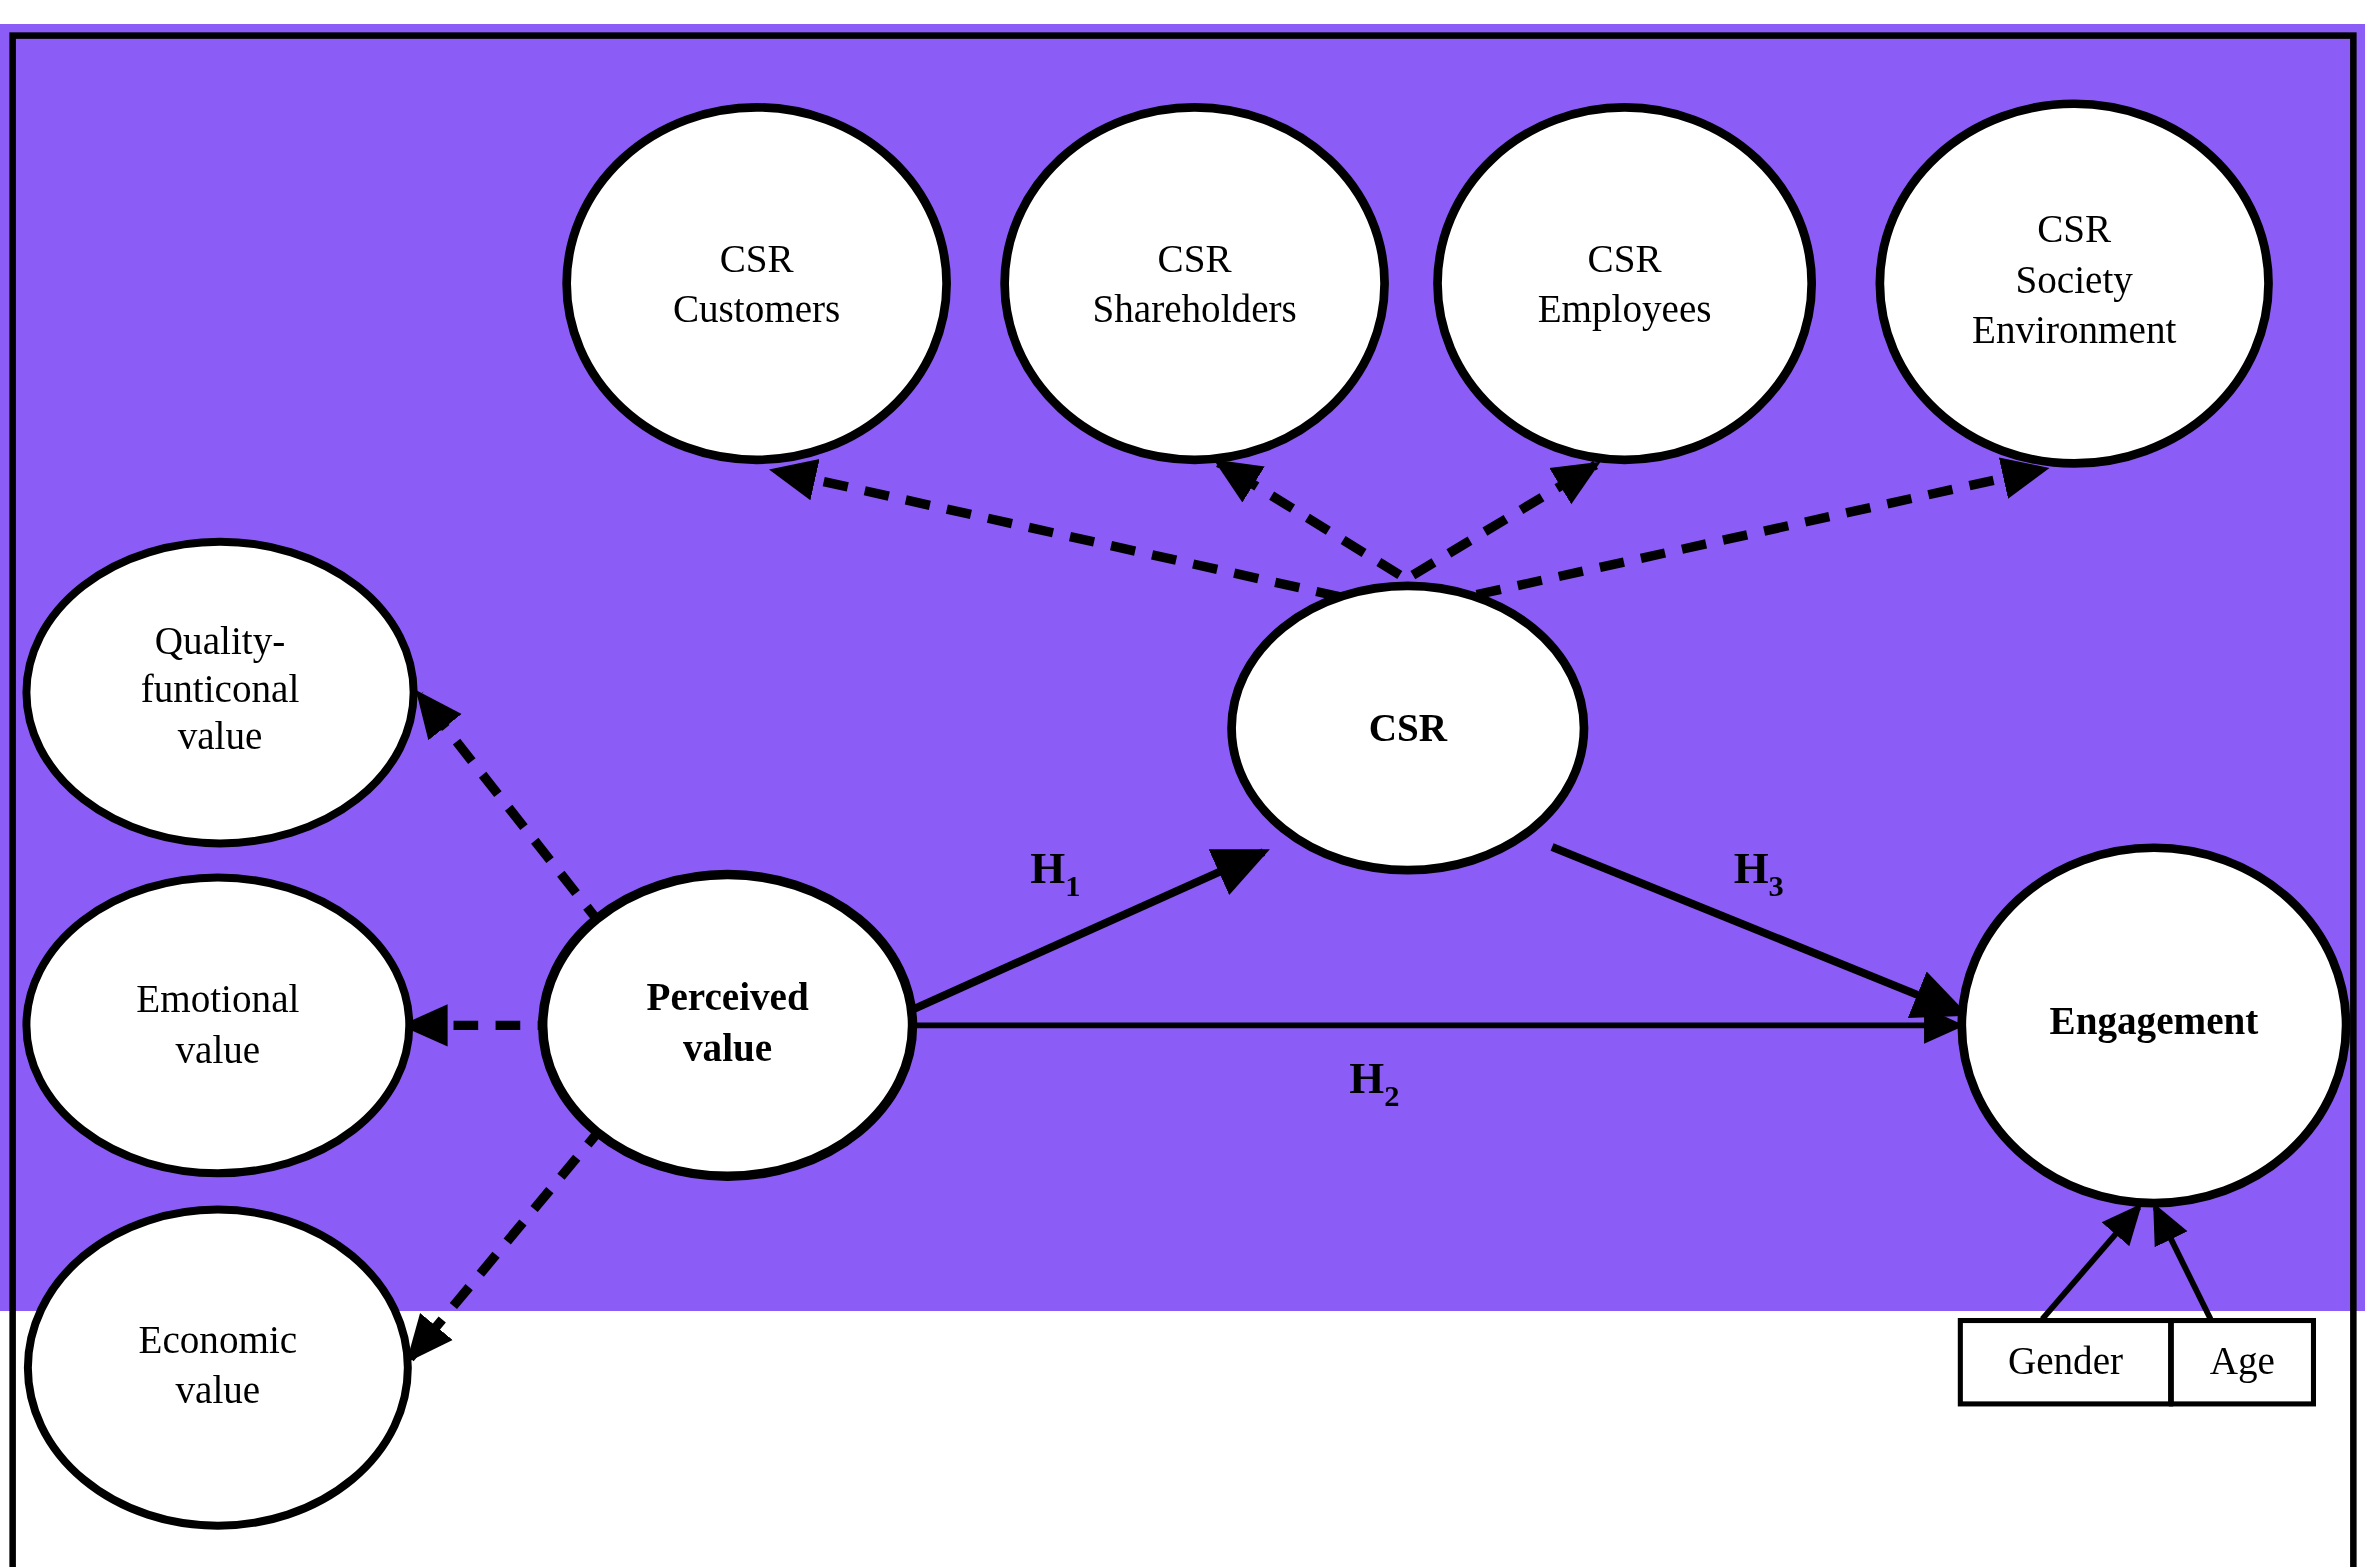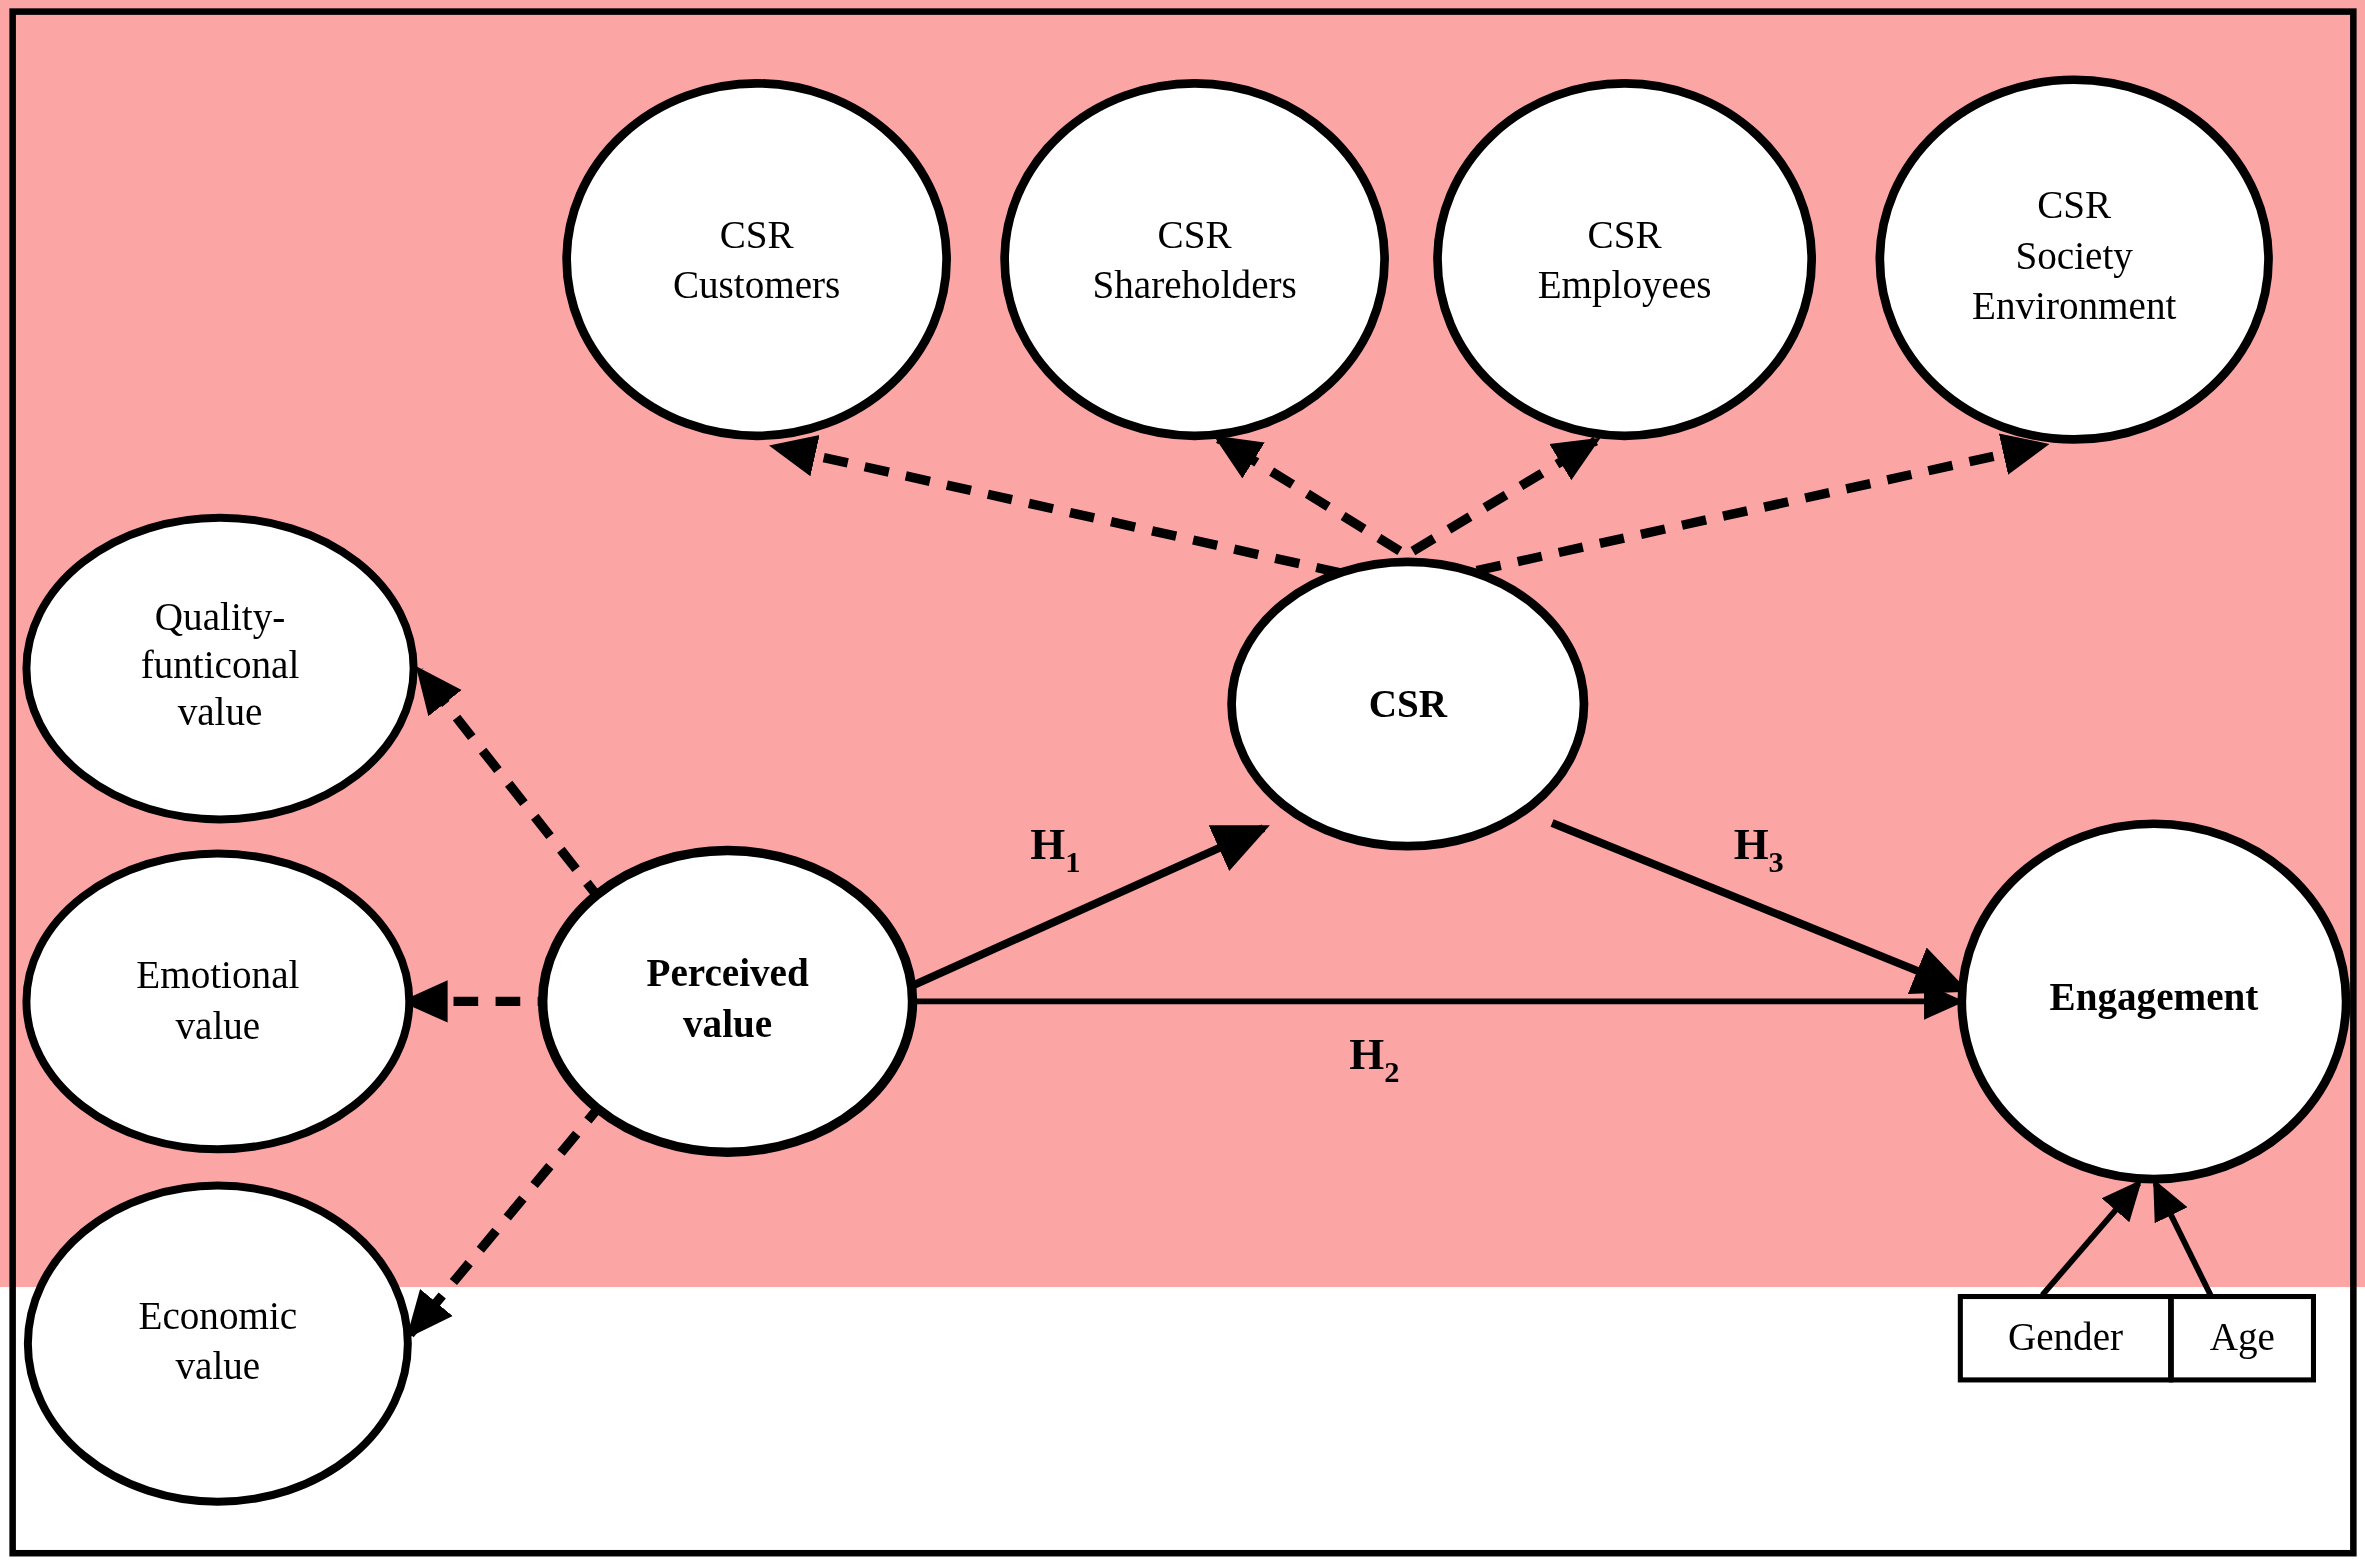--- a/index.html
+++ b/index.html
@@ -10,21 +10,22 @@
   body {
     width: 2366px;
     height: 1567px;
     font-family: "Liberation Serif", "DejaVu Serif", serif;
     overflow: hidden;
   }
   #diagram-root {
     position: relative;
     width: 2366px;
     height: 1287px;
-    background: #fca5a5;
+    background: #8b5cf6;
+    margin-top: 24px;
   }
   svg.canvas {
     position: absolute;
     top: 0; left: 0;
     width: 2366px;
     height: 1567px;
     display: block;
   }
   .node-ellipse {
     fill: #ffffff;

